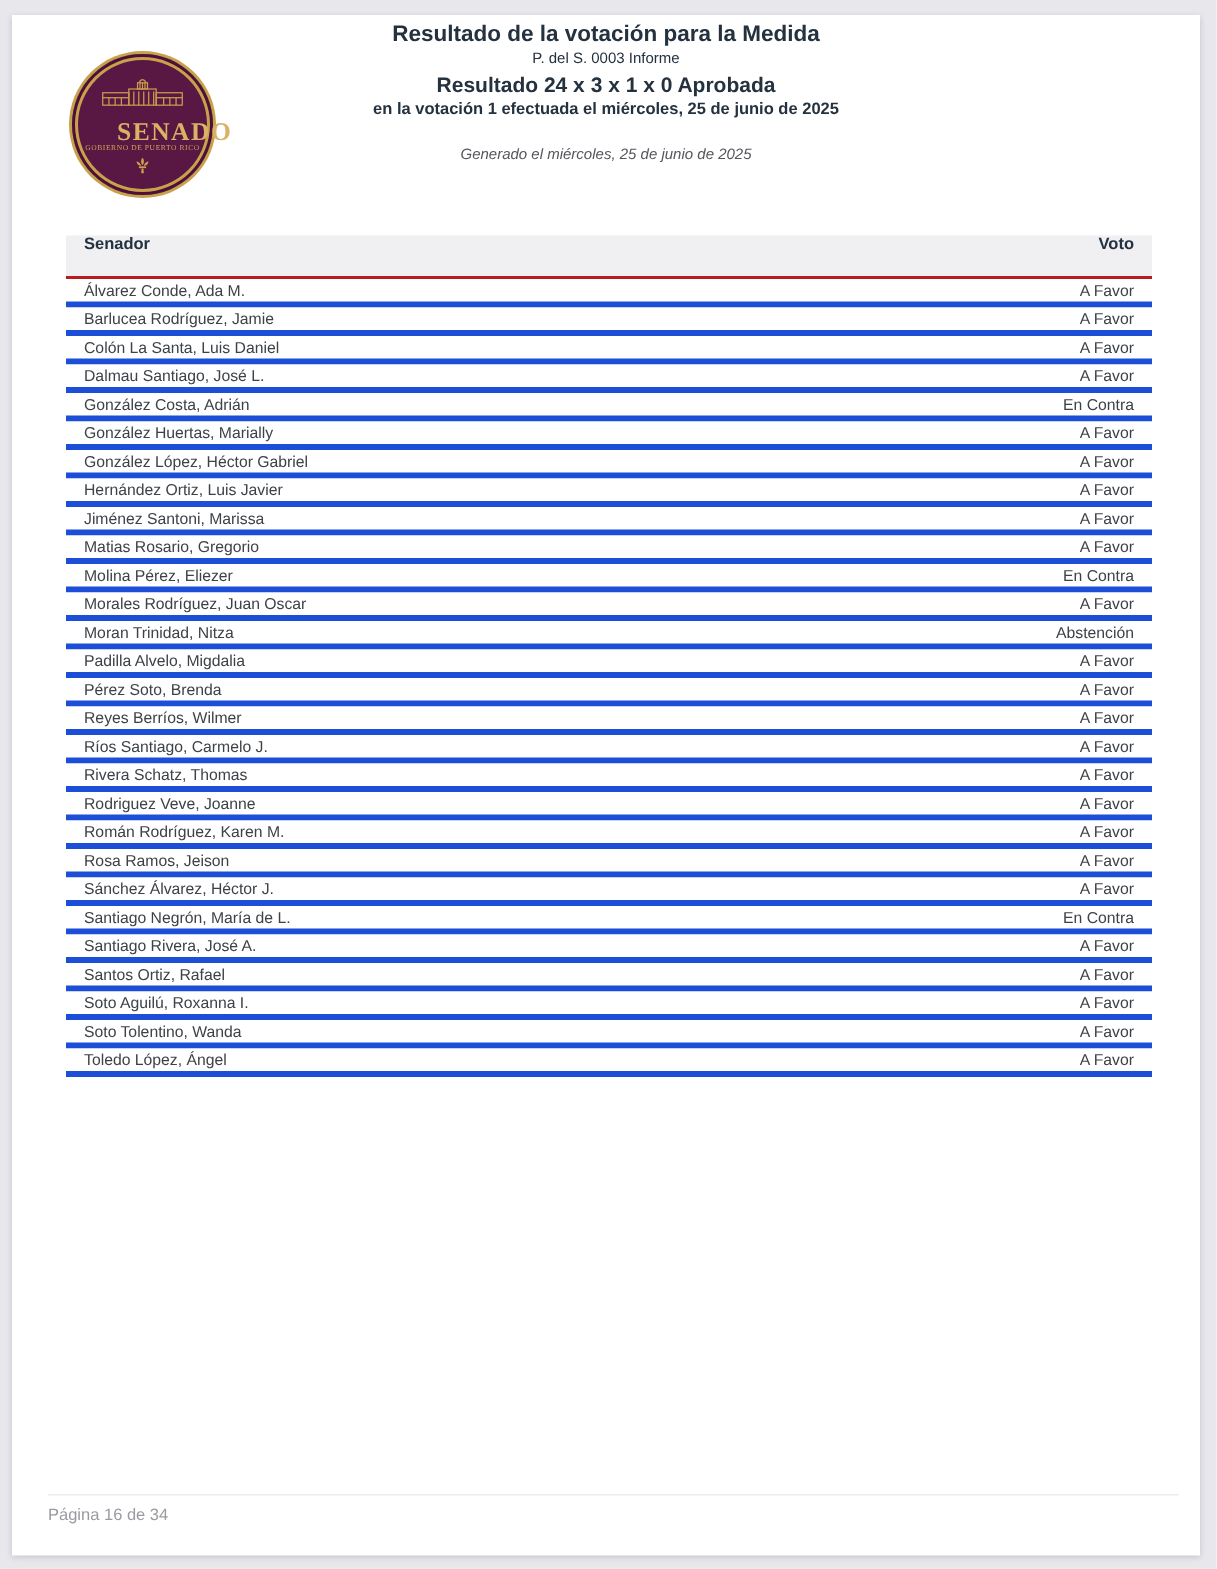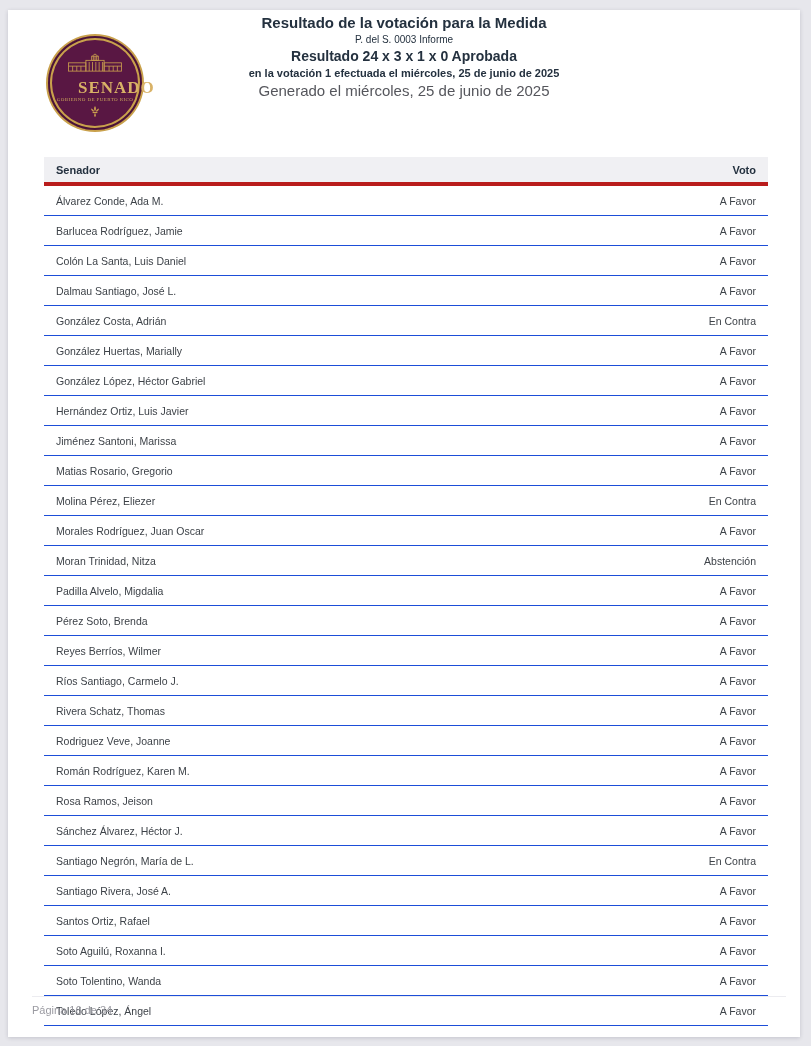--- a/index.html
+++ b/index.html
@@ -42,40 +42,40 @@
   .header-block {
     position:absolute; left:0; top:0; width:100%;
     text-align:center; color:#24313f;
   }
   .h-title    { margin-top:25px; font-size:17px; font-weight:bold; }
   .h-subtitle { margin-top:4px;  font-size:15px; font-weight:bold; }
   .h-measure  { margin-top:3px;  font-size:10px; font-weight:normal; }
   .h-result   { margin-top:3px;  font-size:14px; font-weight:bold; }
   .h-voteinfo { margin-top:3px;  font-size:11px; font-weight:bold; }
   .h-generated{
-    margin-top:3px; font-size:15px; 
+    margin-top:19px; font-size:10px; font-style:italic;
     font-weight:normal; color:#55565c;
   }
 
   
   .vote-table {
     position:absolute; left:36px; top:147px; width:724px;
   }
   .thead {
-    display:flex; justify-content:space-between; align-items:center;
+    display:flex; justify-content:space-between; 
     background:#f0f0f3;
-    border-bottom:4px solid #b91c1c;
+    border-bottom:2px solid #b91c1c;
     height:29px;
     font-size:11px; font-weight:bold; color:#24313f;
     padding:0 12px;
   }
   .trow {
     display:flex; justify-content:space-between; align-items:center;
-    height:30px;
-    border-bottom:1px solid #1d4ed8;
+    height:19px;
+    border-bottom:4px solid #1d4ed8;
     font-size:10.5px; color:#3d4248;
     padding:0 12px;
     background:#ffffff;
   }
   .cell-name { text-align:left; }
   .cell-vote { text-align:right; }
 
   
   .footer {
     position:absolute; left:24px; right:14px; top:986px;

